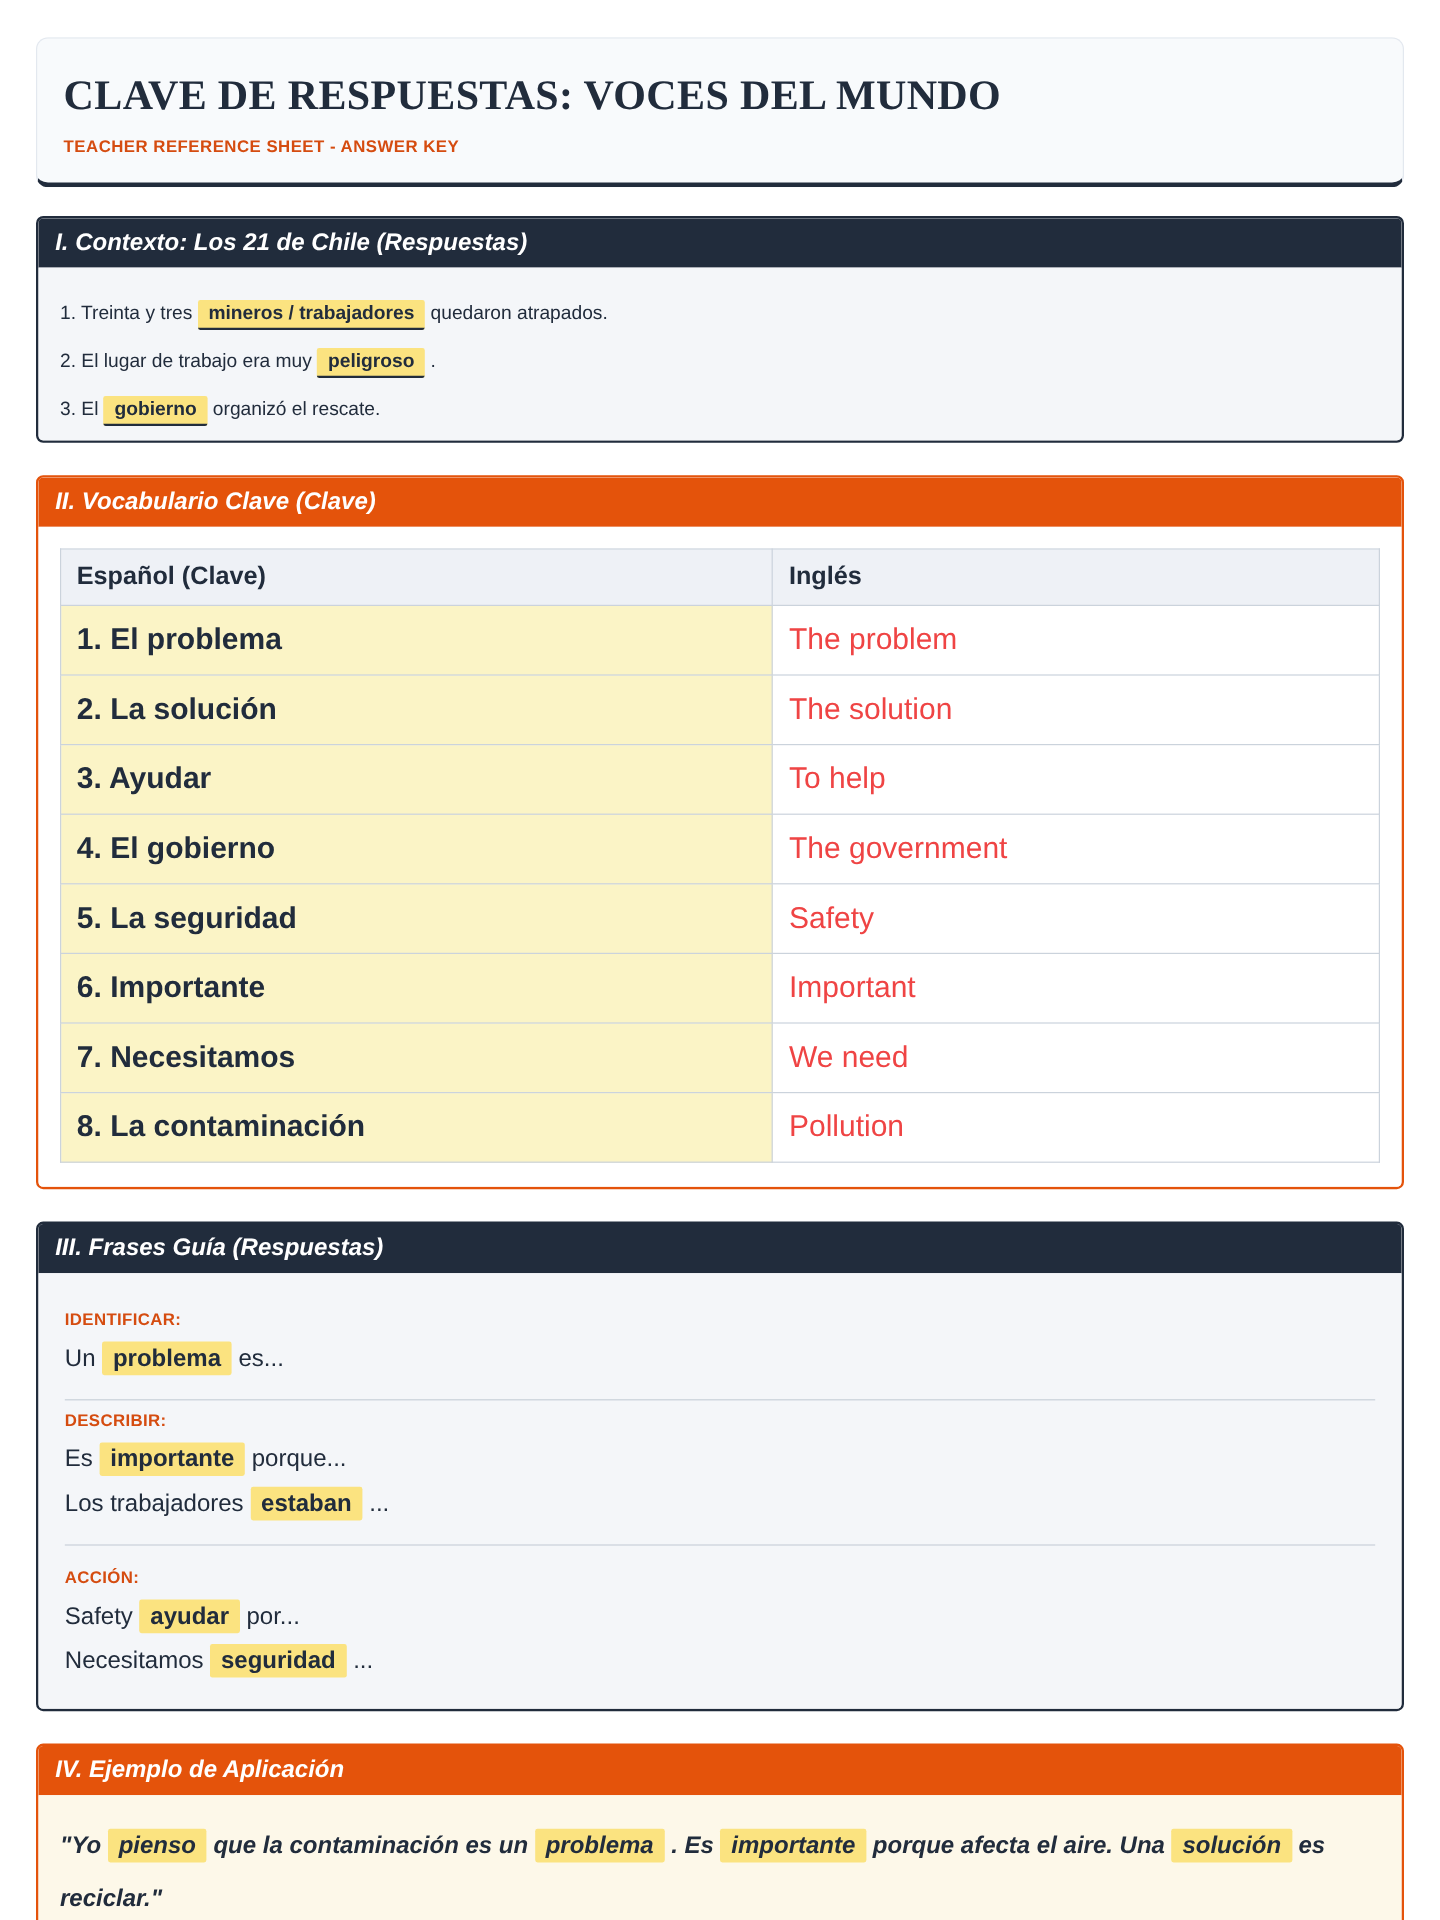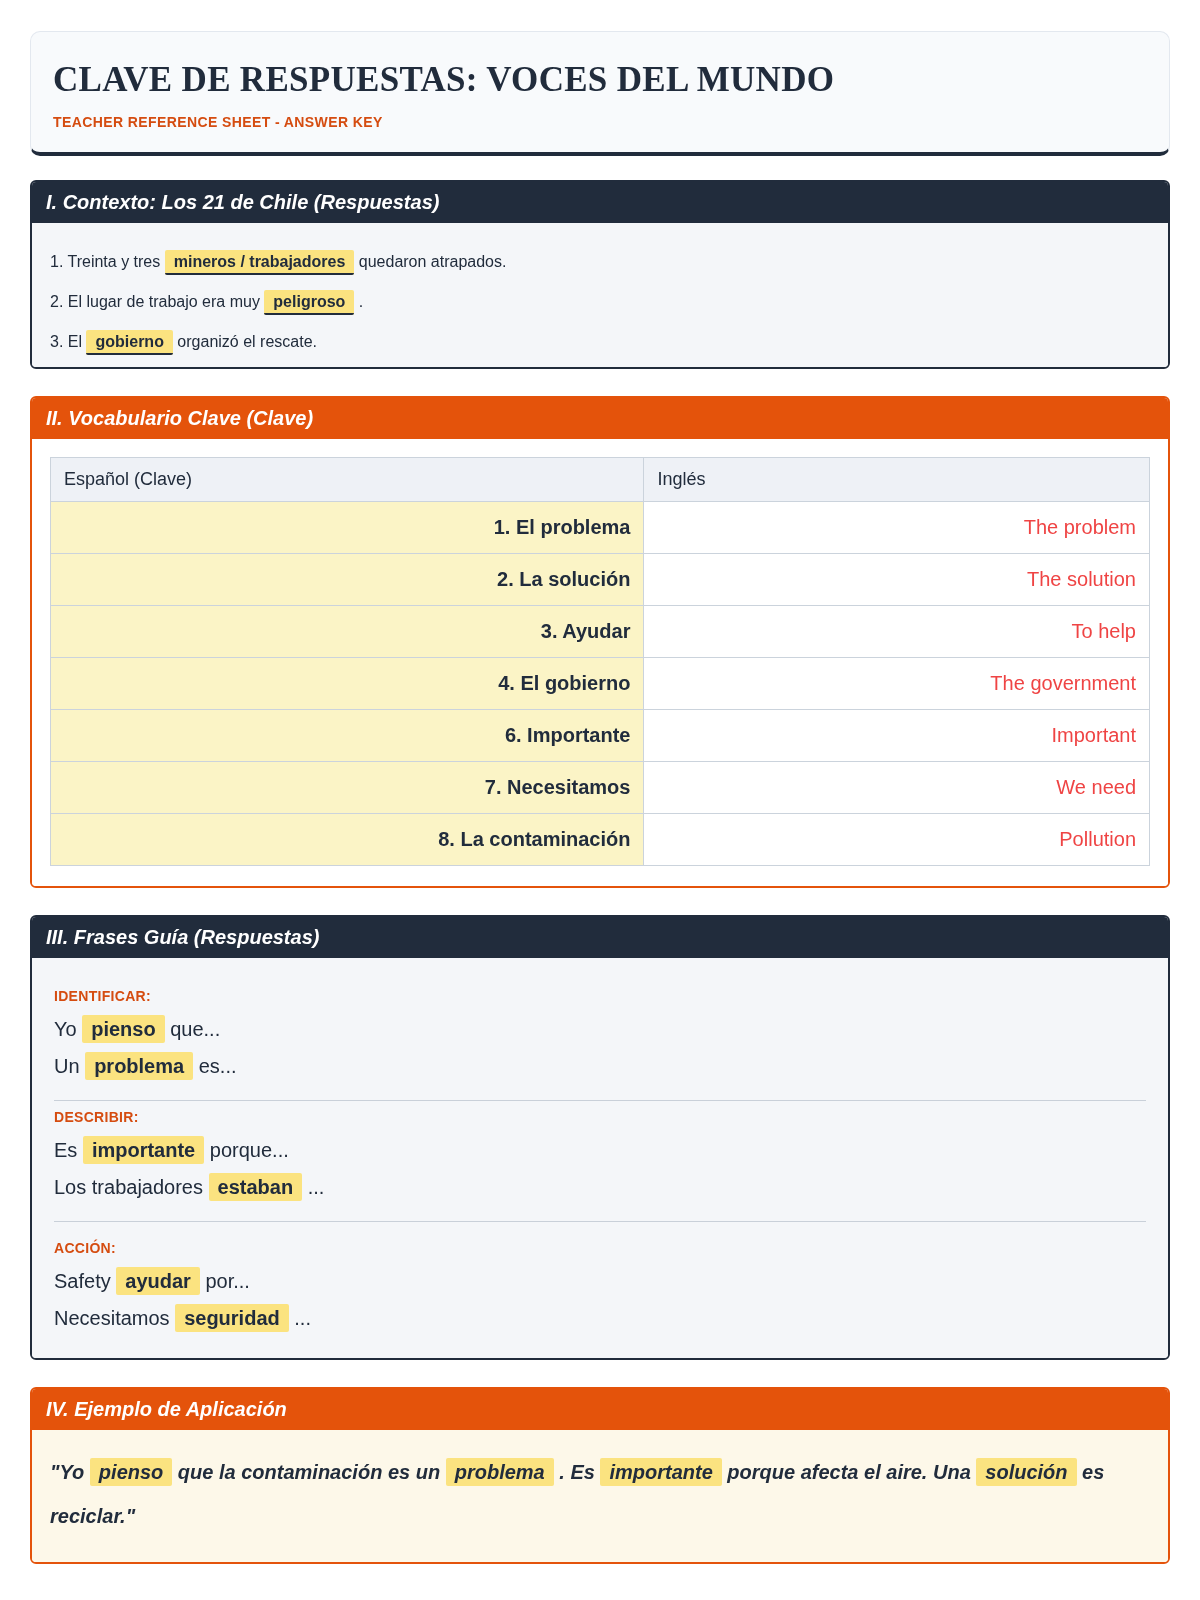--- a/index.html
+++ b/index.html
@@ -79,31 +79,30 @@
   
   .sec-body.white{background:#ffffff;padding:18px 18px 20px 18px;}
   table.vocab{
     width:100%;
     border-collapse:collapse;
     border:1px solid var(--table-border);
   }
   table.vocab th{
     background:#eef1f6;
     text-align:left;
-    font-size:18px;
-    font-weight:400;
+    font-size:21px;
+    font-weight:700;
     color:var(--navy);
     padding:11px 13px;
     border:1px solid var(--table-border);
   }
   table.vocab td{
-    font-size:20px;
+    font-size:25px;
     padding:14px 13px;
     border:1px solid var(--table-border);
-    text-align:right;
   }
   td.es{
     background:var(--cell-yellow);
     font-weight:700;
     color:var(--navy);
     width:54%;
   }
   td.en{background:#ffffff;color:#ef4444;font-weight:400;}
 
   
@@ -177,20 +176,24 @@
             </tr>
           <tr>
               <td class="es">3. Ayudar</td>
               <td class="en">To help</td>
             </tr>
           <tr>
               <td class="es">4. El gobierno</td>
               <td class="en">The government</td>
             </tr>
           <tr>
+              <td class="es">5. La seguridad</td>
+              <td class="en">Safety</td>
+            </tr>
+          <tr>
               <td class="es">6. Importante</td>
               <td class="en">Important</td>
             </tr>
           <tr>
               <td class="es">7. Necesitamos</td>
               <td class="en">We need</td>
             </tr>
           <tr>
               <td class="es">8. La contaminación</td>
               <td class="en">Pollution</td>
@@ -200,21 +203,20 @@
     </div>
   </section>
 
   <section class="sec sec-navy">
     <div class="sec-header">III. Frases Guía (Respuestas)</div>
     <div class="sec-body">
       <div class="frases-grid">
 
         <div class="frase-group top">
           <div class="frase-label">IDENTIFICAR:</div>
-          <p class="frase-line"><span>Yo </span><mark class="answer">pienso</mark><span> que...</span></p>
           <p class="frase-line"><span>Un </span><mark class="answer">problema</mark><span> es...</span></p>
         </div>
 
         <div class="frase-group top">
           <div class="frase-label">DESCRIBIR:</div>
           <p class="frase-line"><span>Es </span><mark class="answer">importante</mark><span> porque...</span></p>
           <p class="frase-line"><span>Los trabajadores </span><mark class="answer">estaban</mark><span> ...</span></p>
         </div>
 
 

